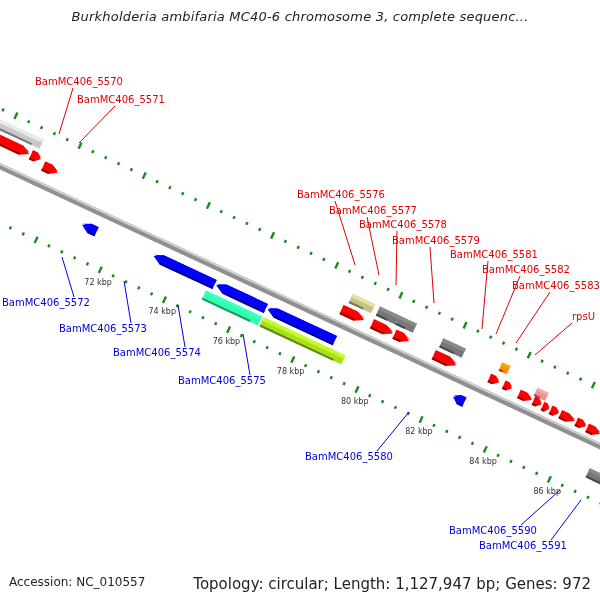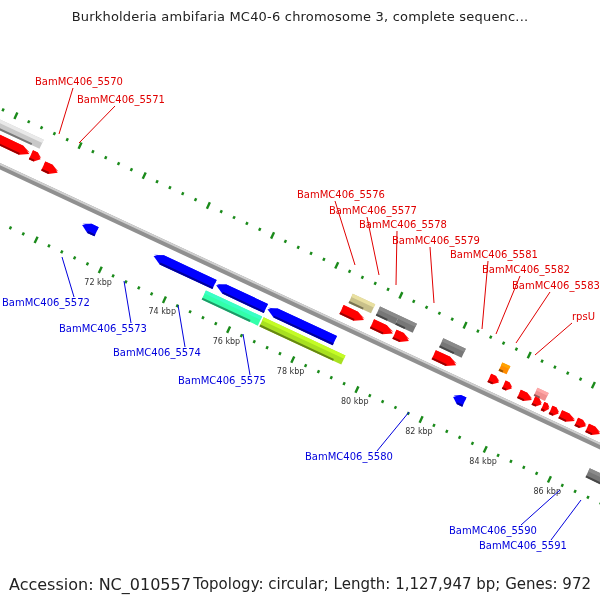--- a/index.html
+++ b/index.html
@@ -1,19 +1,19 @@
 <!DOCTYPE html>
 <html><head>
 <meta charset="utf-8">
 <style>
   html, body { margin:0; padding:0; background:#ffffff; }
   body { width:600px; height:600px; position:relative; overflow:hidden; font-family:"DejaVu Sans", sans-serif; }
-  #title { position:absolute; top:9px; left:0; width:600px; text-align:center; font-size:13px; color:#222; letter-spacing:0.2px; }
+  #title { position:absolute; top:9px; left:0; width:600px; text-align:center; font-style:italic; font-size:13px; color:#222; letter-spacing:0.2px; }
   #map { position:absolute; left:0; top:0; width:600px; height:600px; }
-  #footer-left { position:absolute; left:9px; top:575px; font-size:16px; color:#222; }
+  #footer-left { position:absolute; left:9px; top:575px; font-size:12px; color:#222; }
   #footer-right { position:absolute; right:9px; top:575px; font-size:15px; color:#222; }
   .lbl { font-family:"DejaVu Sans", sans-serif; font-size:10px; }
   .tick-lbl { font-family:"DejaVu Sans", sans-serif; font-size:8px; fill:#333; }
 </style>
 </head>
 <body>
 
 <div id="title">Burkholderia ambifaria MC40-6 chromosome 3, complete sequenc...</div>
 
 <svg id="map" xmlns="http://www.w3.org/2000/svg" width="600" height="600">

